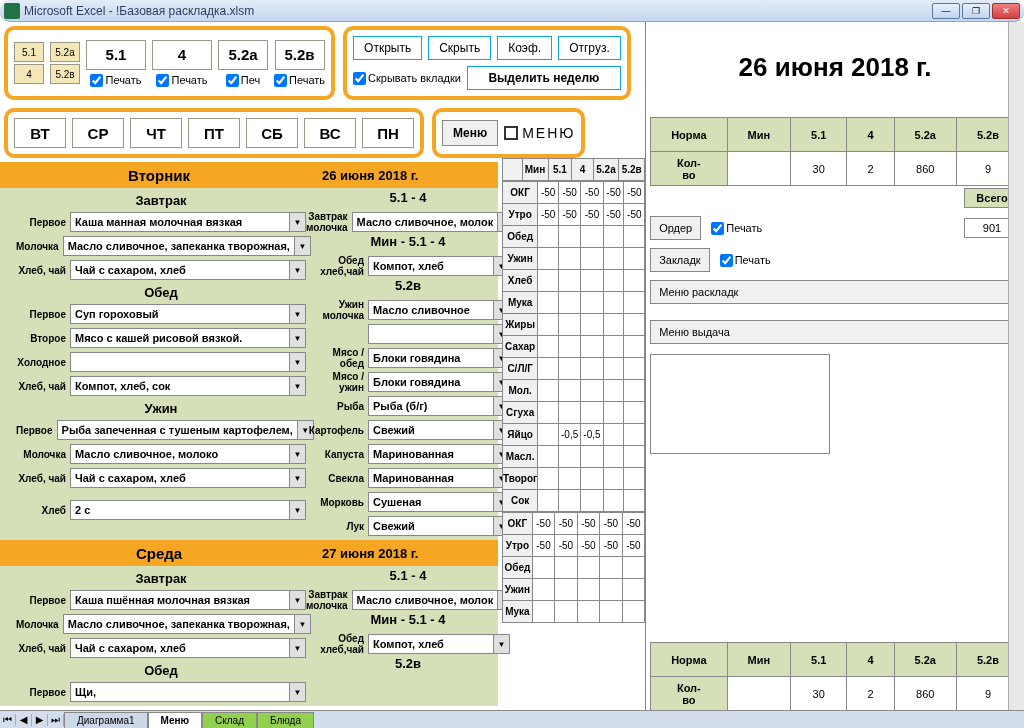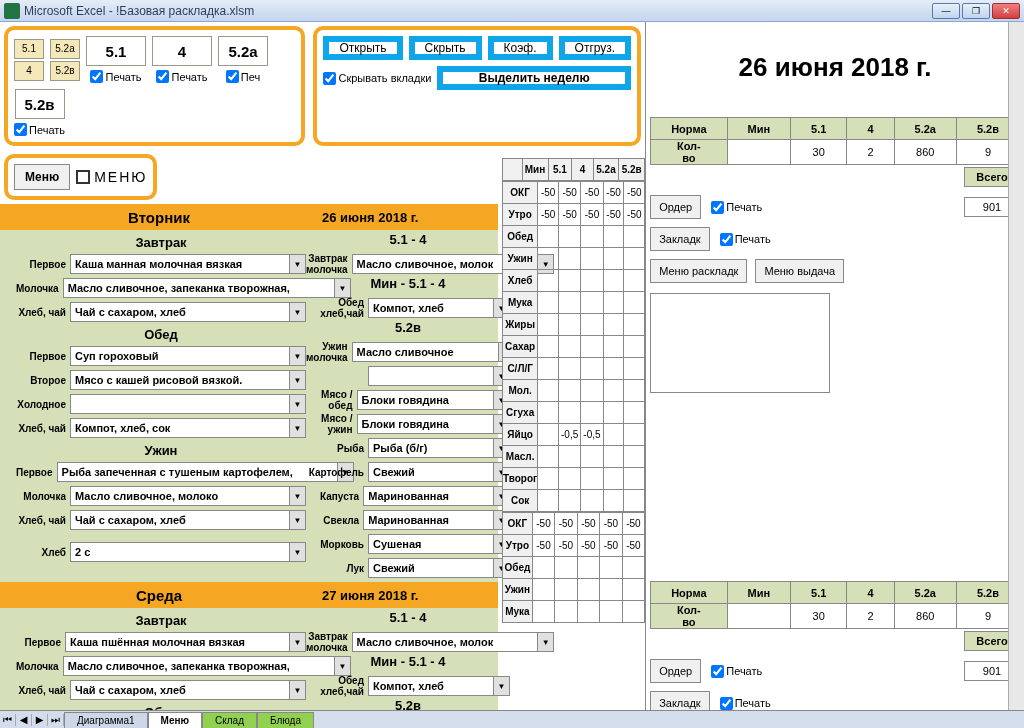--- a/index.html
+++ b/index.html
@@ -1,58 +1,58 @@
 <!DOCTYPE html>
 <html><head>
 <meta charset="utf-8">
 <style>
 * { box-sizing: border-box; margin: 0; padding: 0; }
 body { font-family: Arial, sans-serif; font-size: 11px; background: #fff; overflow: hidden; }
-.titlebar { background: linear-gradient(#e4ecf7,#c4d5ee); height: 22px; display: flex; align-items: center; padding: 0 4px; border-bottom: 1px solid #8aa8ce; }
+.titlebar { background: linear-gradient(#e4ecf7,#c4d5ee); height: 22px; display: flex; align-items: center; padding: 0 4px; border-bottom: 1px solid #8aa8ce; border-radius: 10px; }
 .titlebar .icon { width: 16px; height: 16px; background: #217346; border-radius: 2px; margin-right: 4px; display: inline-block; }
 .titlebar .title { color: #2a3f5f; flex: 1; font-size: 12px; }
 .winbtns { display: flex; gap: 2px; }
 .winbtn { width: 28px; height: 16px; border: 1px solid #5a7aa5; background: linear-gradient(#e8f0fb,#c0d4ee); border-radius: 2px; display: flex; align-items: center; justify-content: center; font-size: 9px; cursor: pointer; }
 .winbtn.close { background: linear-gradient(#f08080,#d04040); color: #fff; border-color: #a03030; }
 .workspace { display: flex; height: 690px; }
 .leftcol { width: 670px; background: #fff; position: relative; }
 .rightcol { flex: 1; background: #fff; border-left: 1px solid #888; position: relative; }
 .orangebox { background: #fff; border: 4px solid #f5a623; border-radius: 10px; padding: 6px; margin: 4px; display: inline-flex; align-items: center; gap: 6px; }
 .minibtn { width: 30px; height: 20px; background: #f5e8b8; border: 1px solid #998; font-size: 10px; display: flex; align-items: center; justify-content: center; cursor: pointer; }
 .minibtns { display: flex; flex-direction: column; gap: 2px; }
 .bigbtn { height: 30px; padding: 0 14px; background: #fff; border: 1px solid #998; font-size: 15px; font-weight: bold; display: flex; align-items: center; justify-content: center; cursor: pointer; }
 .cbwrap { display: flex; align-items: center; gap: 2px; font-size: 11px; }
 .cbwrap input { width: 13px; height: 13px; }
-.midbtn { height: 24px; padding: 0 10px; background: #fff; border: 6px solid #0ea5e9; font-size: 12px; display: flex; align-items: center; justify-content: center; cursor: pointer; }
+.midbtn { height: 24px; padding: 0 10px; background: #fff; border: 1px solid #0ea5e9; font-size: 12px; display: flex; align-items: center; justify-content: center; cursor: pointer; }
 .daybtn { width: 52px; height: 30px; background: #fff; border: 1px solid #998; font-size: 15px; font-weight: bold; display: flex; align-items: center; justify-content: center; cursor: pointer; }
 .menubtn { height: 26px; padding: 0 10px; background: #f0f0f0; border: 1px solid #888; font-size: 12px; font-weight: bold; cursor: pointer; }
 .menucb { display: flex; align-items: center; gap: 4px; font-size: 14px; letter-spacing: 2px; }
 .menucb .box { width: 14px; height: 14px; border: 2px solid #333; background: #fff; }
 .dayhdr { background: #f5a623; height: 26px; display: flex; align-items: center; font-weight: bold; font-size: 15px; }
 .dayhdr .dayname { flex: 1; text-align: center; }
 .dayhdr .daydate { width: 180px; text-align: left; padding-left: 4px; font-size: 13px;}
 .mealarea { background: #d5e0b8; padding: 2px 16px; }
 .mealrow { display: flex; align-items: center; height: 24px; gap: 2px; font-weight: bold; }
 .rowlabel { width: 52px; text-align: right; font-size: 10px; padding-right: 2px; }
-.dd { flex: 1; height: 20px; background: #fff; border: 1px solid #888; display: flex; align-items: center; gap: 40px; }
+.dd { flex: 1; height: 20px; background: #fff; border: 1px solid #888; display: flex; align-items: center; }
 .dd .ddtext { flex: 1; padding: 0 4px; font-size: 11px; overflow: hidden; white-space: nowrap; }
 .dd .ddarrow { width: 16px; height: 100%; background: #e0e0e0; border-left: 1px solid #888; display: flex; align-items: center; justify-content: center; font-size: 8px; cursor: pointer; }
 .sectlabel { text-align: center; font-weight: bold; font-size: 13px; height: 20px; display: flex; align-items: center; justify-content: center; }
 .rightlabel { width: 60px; text-align: right; font-size: 10px; padding-right: 2px; }
 .righttitle { text-align: center; font-weight: bold; font-size: 13px; height: 20px; }
 .twoColMeal { display: flex; }
 .colL { width: 330px; }
 .colR { width: 330px; }
 table.minigrid { border-collapse: collapse; font-size: 10px; }
 table.minigrid td, table.minigrid th { border: 1px solid #888; width: 28px; height: 22px; text-align: center; }
 table.minigrid th { background: #f0f0f0; }
 .bigdate { font-size: 26px; font-weight: bold; text-align: center; padding: 30px 0; }
 .rightpanel { position: relative; padding: 4px; }
 table.norma { border-collapse: collapse; font-size: 11px; }
-table.norma td, table.norma th { border: 1px solid #888; height: 22px; text-align: center; padding: 0 20px; }
+table.norma td, table.norma th { border: 1px solid #888; height: 34px; text-align: center; padding: 0 20px; }
 table.norma th { background: #d5e0b8; font-weight: bold; }
 .rbtn { height: 24px; padding: 9px 8px; background: #f0f0f0; border: 1px solid #888; font-size: 11px; cursor: pointer; margin: 4px 0; display: inline-flex; align-items: center;}
 .tabsbar { position: absolute; bottom: 0; left: 0; right: 0; height: 18px; background: #d4ddec; display: flex; align-items: center; font-size: 10px; border-top: 1px solid #888; }
 .tabsbar .nav { display: flex; gap: 0; }
 .tabsbar .nav span { width: 16px; text-align: center; border-right: 1px solid #aaa; cursor: pointer; }
 .tab { padding: 0 12px; border: 1px solid #888; border-bottom: none; background: #ccd7e8; cursor: pointer; height: 16px; display: flex; align-items: center; }
 .tab.active { background: #fff; font-weight: bold; }
 .tab.green { background: #92d050; }
 .scrollright { position: absolute; right: 0; top: 22px; bottom: 18px; width: 16px; background: #e8e8e8; border-left: 1px solid #aaa; }
 .whitebox { border: 1px solid #888; width: 180px; height: 100px; background: #fff; margin-top: 6px; }
@@ -127,20 +127,29 @@
               <input type="checkbox" checked="" style="">
               <span>Скрывать вкладки</span>
             </label>
       <div class="midbtn" style="font-weight:bold;flex:1">Выделить неделю</div>
     </div>
   </div>
 </div>
 
 <div style="display:flex;">
   <div class="orangebox">
+    <div class="daybtn">ВТ</div>
+    <div class="daybtn">СР</div>
+    <div class="daybtn">ЧТ</div>
+    <div class="daybtn">ПТ</div>
+    <div class="daybtn">СБ</div>
+    <div class="daybtn">ВС</div>
+    <div class="daybtn">ПН</div>
+  </div>
+  <div class="orangebox">
     <button class="menubtn">Меню</button>
     <div class="menucb">
             <span class="box"></span>
             <span>МЕНЮ</span>
           </div>
   </div>
 </div>
 
 <div style="position:absolute;left:502px;top:136px;">
 <table class="minigrid">
@@ -617,21 +626,21 @@
   <div style="display:flex;gap:10px;align-items:center;margin-top:4px;">
     <button class="rbtn">Ордер</button>
     <label class="cbwrap"><input type="checkbox" checked="" style="">Печать</label>
     <div style="flex:1"></div>
           <div class="vsegoval">901</div>
   </div>
   <div style="display:flex;gap:10px;align-items:center;">
     <button class="rbtn">Закладк</button>
     <label class="cbwrap"><input type="checkbox" checked="" style="">Печать</label>
   </div>
-  <div style="display:flex;gap:8px;">
+  <div style="display:flex;gap:8px;flex-direction:column;">
     <button class="rbtn">Меню раскладк</button>
     <button class="rbtn">Меню выдача</button>
   </div>
   <div class="whitebox"></div>
       </div>
   <div style="height:180px;"></div>
   <div class="rightpanel" id="rp2">
         <table class="norma">
   <tbody>
             <tr>

